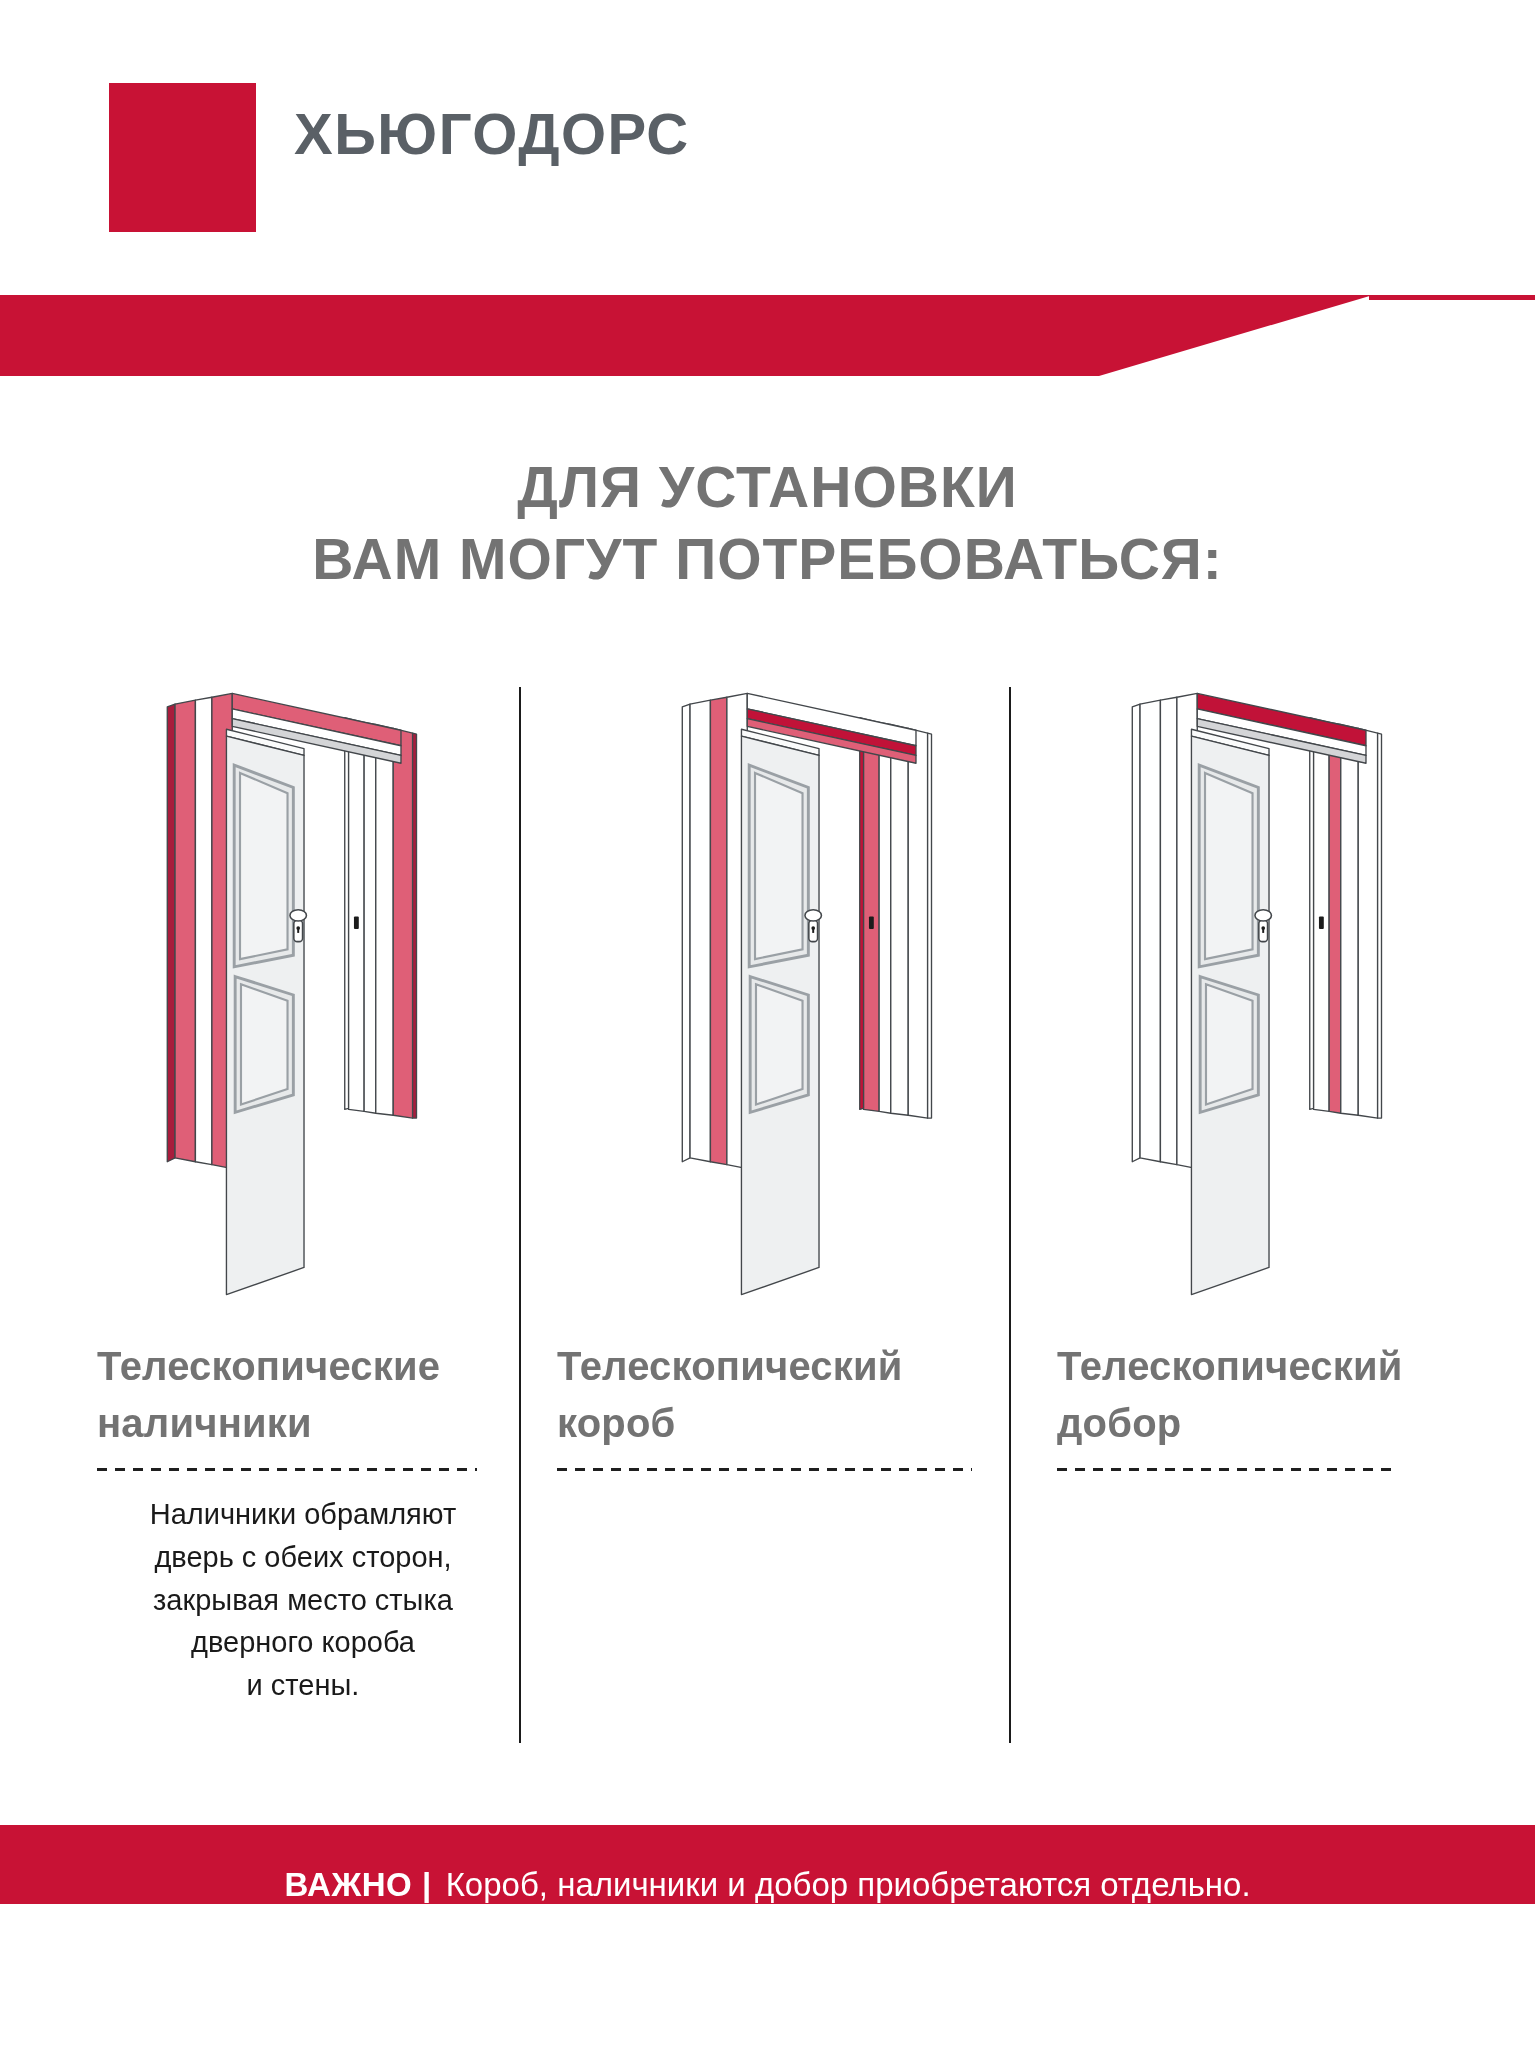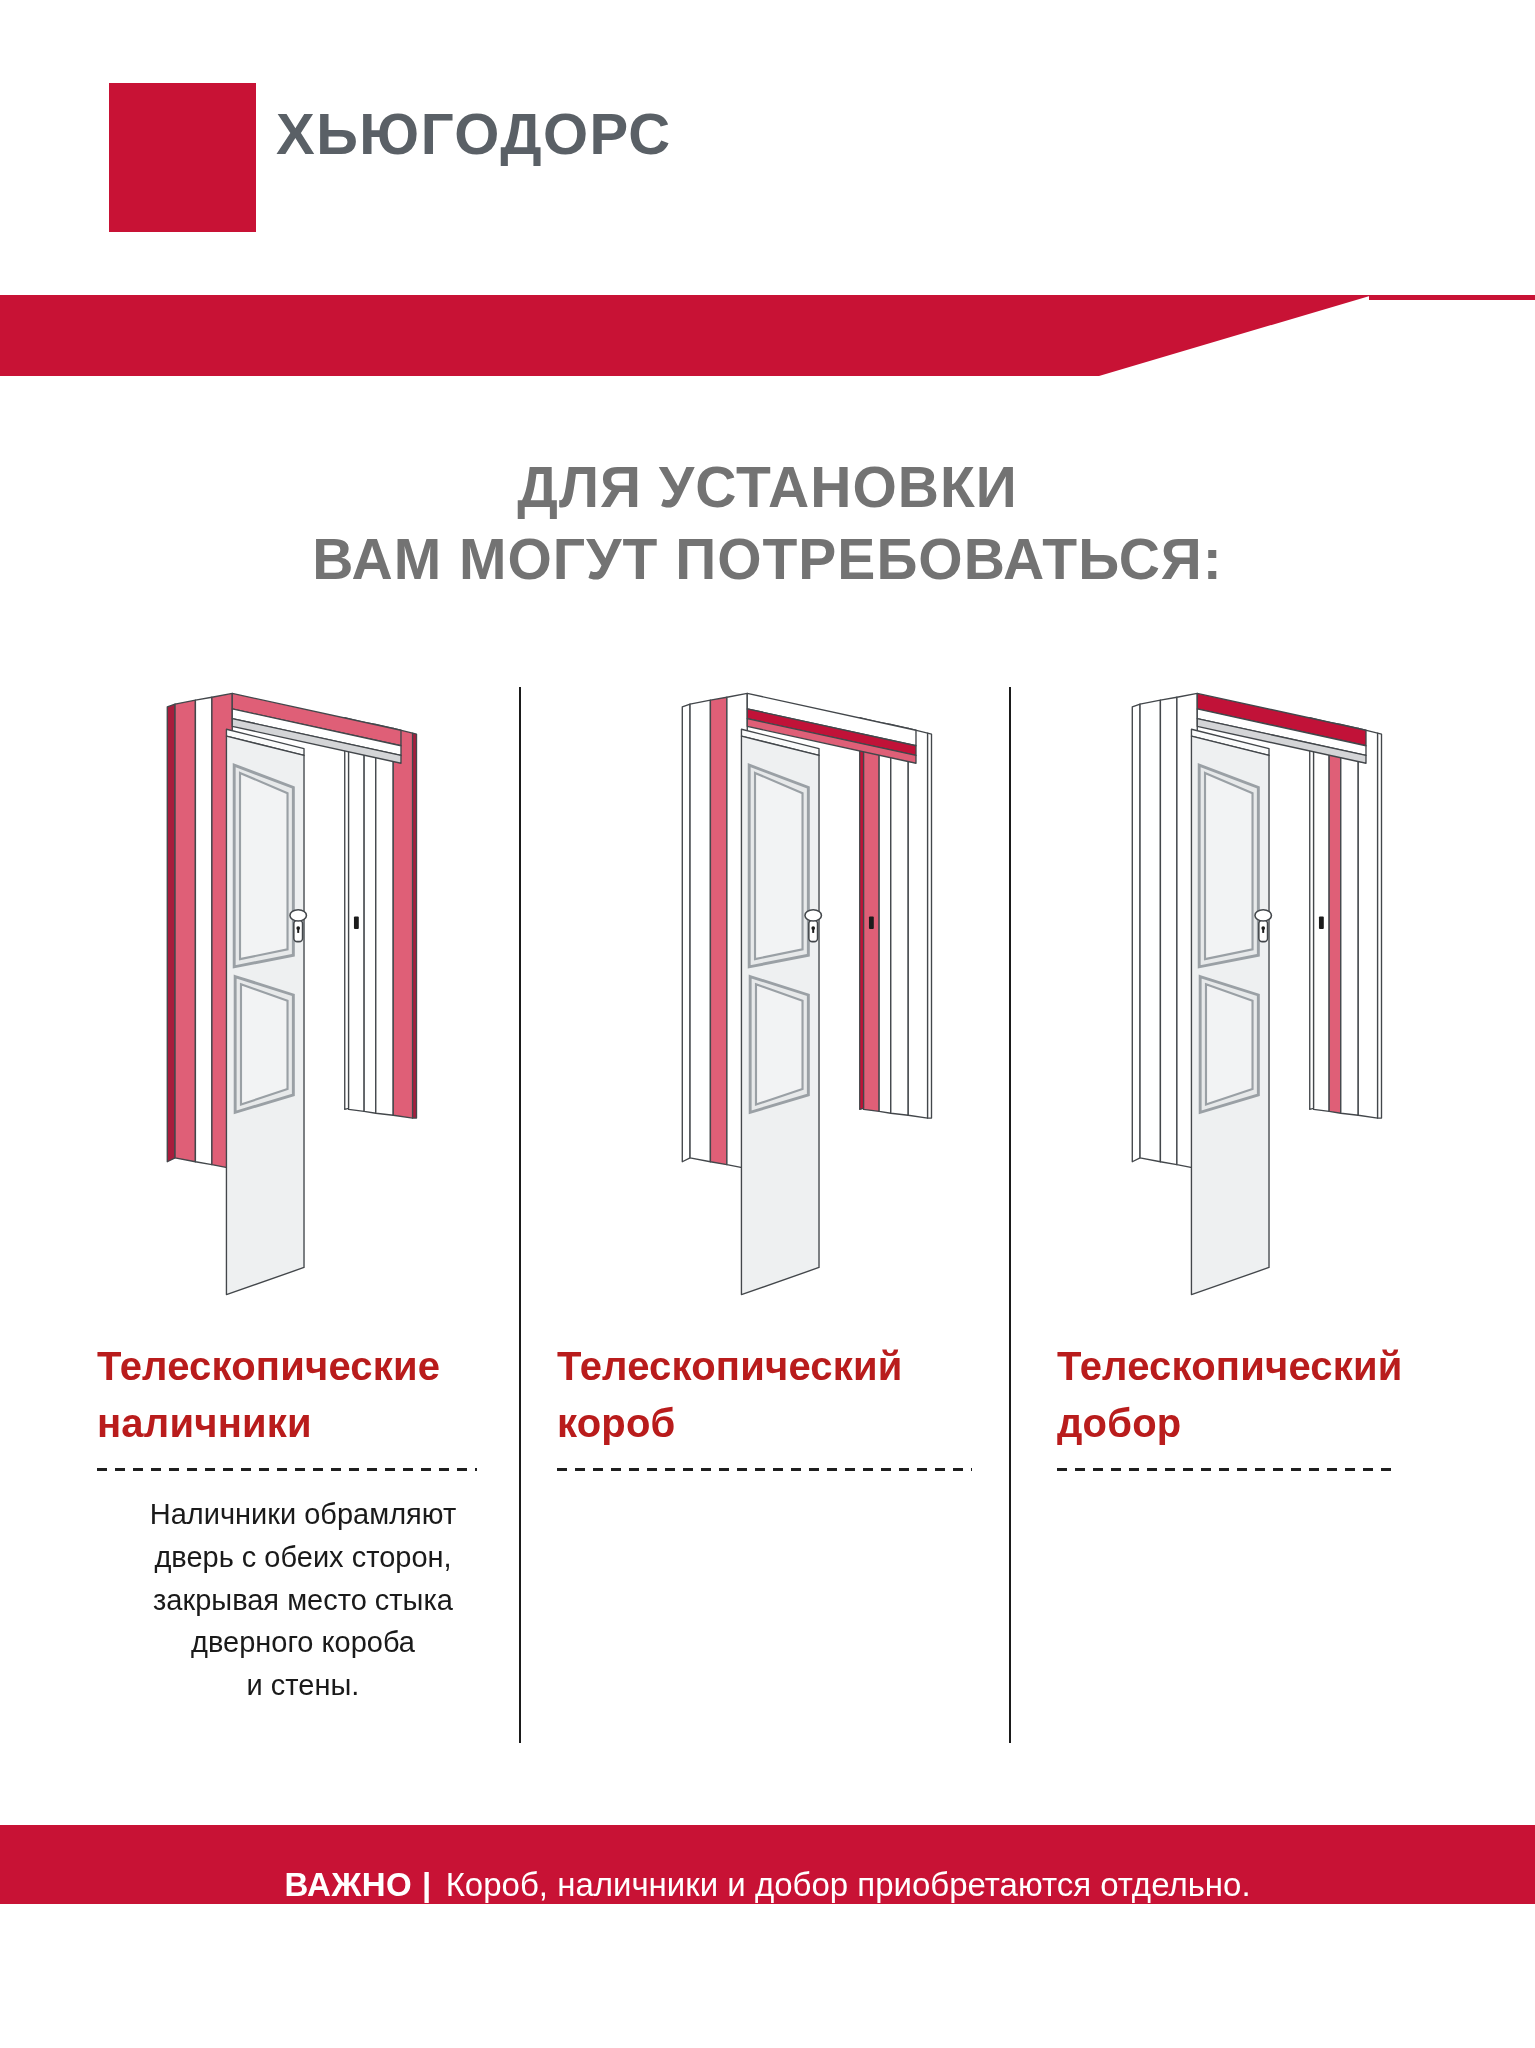--- a/index.html
+++ b/index.html
@@ -1,21 +1,21 @@
 <!DOCTYPE html>
 <html><head>
 <meta charset="utf-8">
 <style>
   html,body{margin:0;padding:0;background:#fff;}
   .page{position:relative;width:1535px;height:2048px;background:#ffffff;overflow:hidden;
         font-family:"Liberation Sans", sans-serif;color:#1a1a1a;}
 
   
   .logo-square{position:absolute;left:109px;top:83px;width:147px;height:149px;background:#c81235;}
-  .brand-name{position:absolute;left:276px;top:100px;font-size:58px;font-weight:700;
+  .brand-name{position:absolute;left:294px;top:100px;font-size:58px;font-weight:700;
               color:#5a6066;letter-spacing:1.5px;white-space:nowrap;}
   .brand-tagline{position:absolute;left:284px;top:182px;font-size:30px;font-weight:400;
               color:#5a6066;letter-spacing:6.5px;white-space:nowrap;}
 
   
   .banner{position:absolute;left:0;top:295px;width:1535px;height:81px;}
   .banner svg{display:block;}
   .banner .red{fill:#c81235;}
 
   
@@ -30,21 +30,21 @@
 
   .door-mount{position:absolute;top:674px;width:265px;height:640px;}
   .door-mount.m0{left:156px;}
   .door-mount.m1{left:671px;}
   .door-mount.m2{left:1121px;}
 
   .col-text{position:absolute;top:1338px;}
   .col-text.t0{left:97px;width:412px;}
   .col-text.t1{left:557px;width:445px;}
   .col-text.t2{left:1057px;width:405px;}
-  .col-heading{font-size:40px;line-height:1.43;font-weight:700;color:#b91c1c;
+  .col-heading{font-size:40px;line-height:1.43;font-weight:700;color:#737373;
                letter-spacing:0.2px;white-space:pre-line;margin:0;}
   .dash-rule{height:3px;margin-top:16px;
              background:repeating-linear-gradient(90deg,#1f1f1f 0 10px,transparent 10px 18px);}
   .t0 .dash-rule{width:380px;}
   .t1 .dash-rule{width:415px;}
   .t2 .dash-rule{width:335px;}
   .col-desc{margin:22px 0 0 0;font-size:29px;line-height:1.47;color:#1a1a1a;white-space:pre-line;text-align:center;}
 
   
   .footer-bar{position:absolute;left:0;top:1825px;width:1535px;height:79px;background:#c81235;

